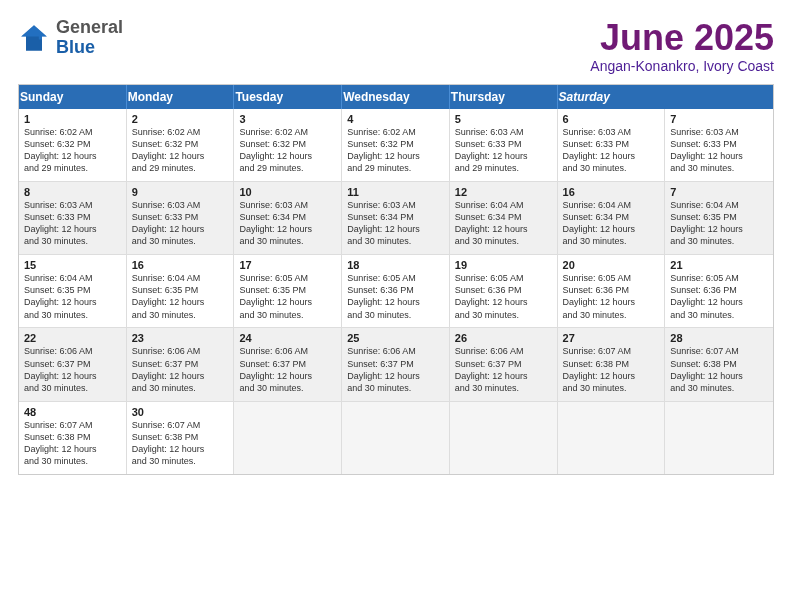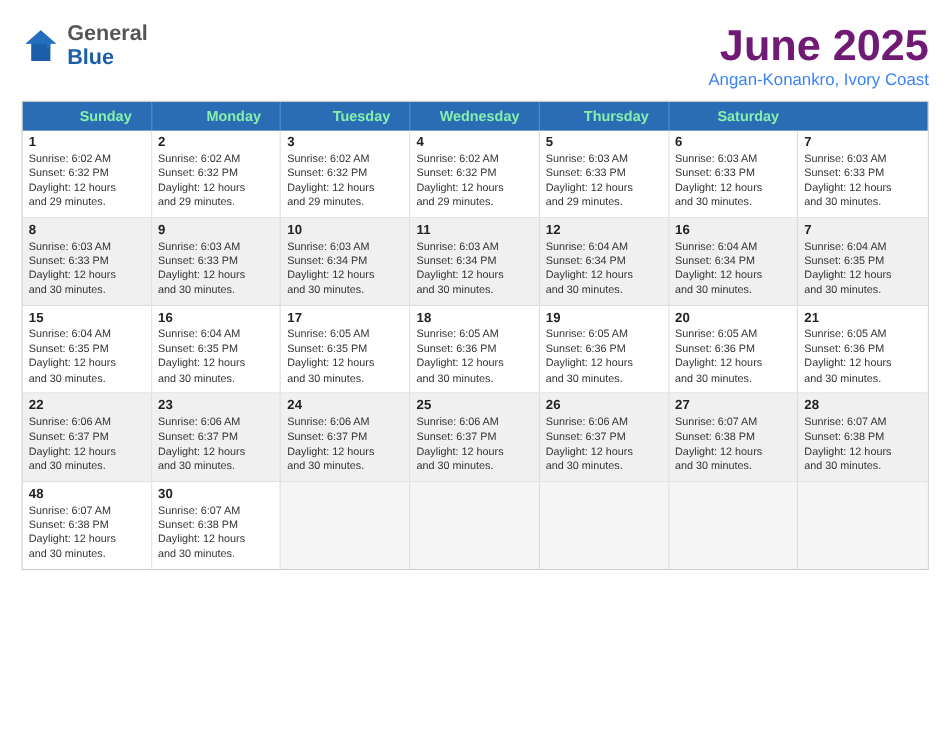--- a/index.html
+++ b/index.html
@@ -43,42 +43,42 @@
       text-align: right;
     }
     .calendar-title {
       font-size: 36px;
       font-weight: bold;
       color: #701a75;
       line-height: 1.1;
     }
     .calendar-subtitle {
       font-size: 14px;
-      color: #3b82f6;
+      color: #4c1d95;
     }
     .calendar {
       flex: 1;
       display: flex;
       flex-direction: column;
       border: 1px solid #ccc;
     }
     .cal-header-row {
       display: grid;
       grid-template-columns: repeat(7, 1fr);
       background: #2a6db5;
     }
     .cal-header-cell {
-      color: #86efac;
+      color: #ffffff;
       font-size: 12px;
       font-weight: bold;
-      padding: 5px 16px;
-      text-align: right;
+      padding: 5px 1px;
+      text-align: left;
       border-right: 1px solid #4a8dd5;
     }
-    .cal-header-cell:last-child { border-right: none; }
+    .cal-header-cell:last-child { border-right: none; font-style: italic; }
     .cal-body {
       display: flex;
       flex-direction: column;
       flex: 1;
     }
     .cal-row {
       display: grid;
       grid-template-columns: repeat(7, 1fr);
       flex: 1;
       border-top: 1px solid #ddd;

